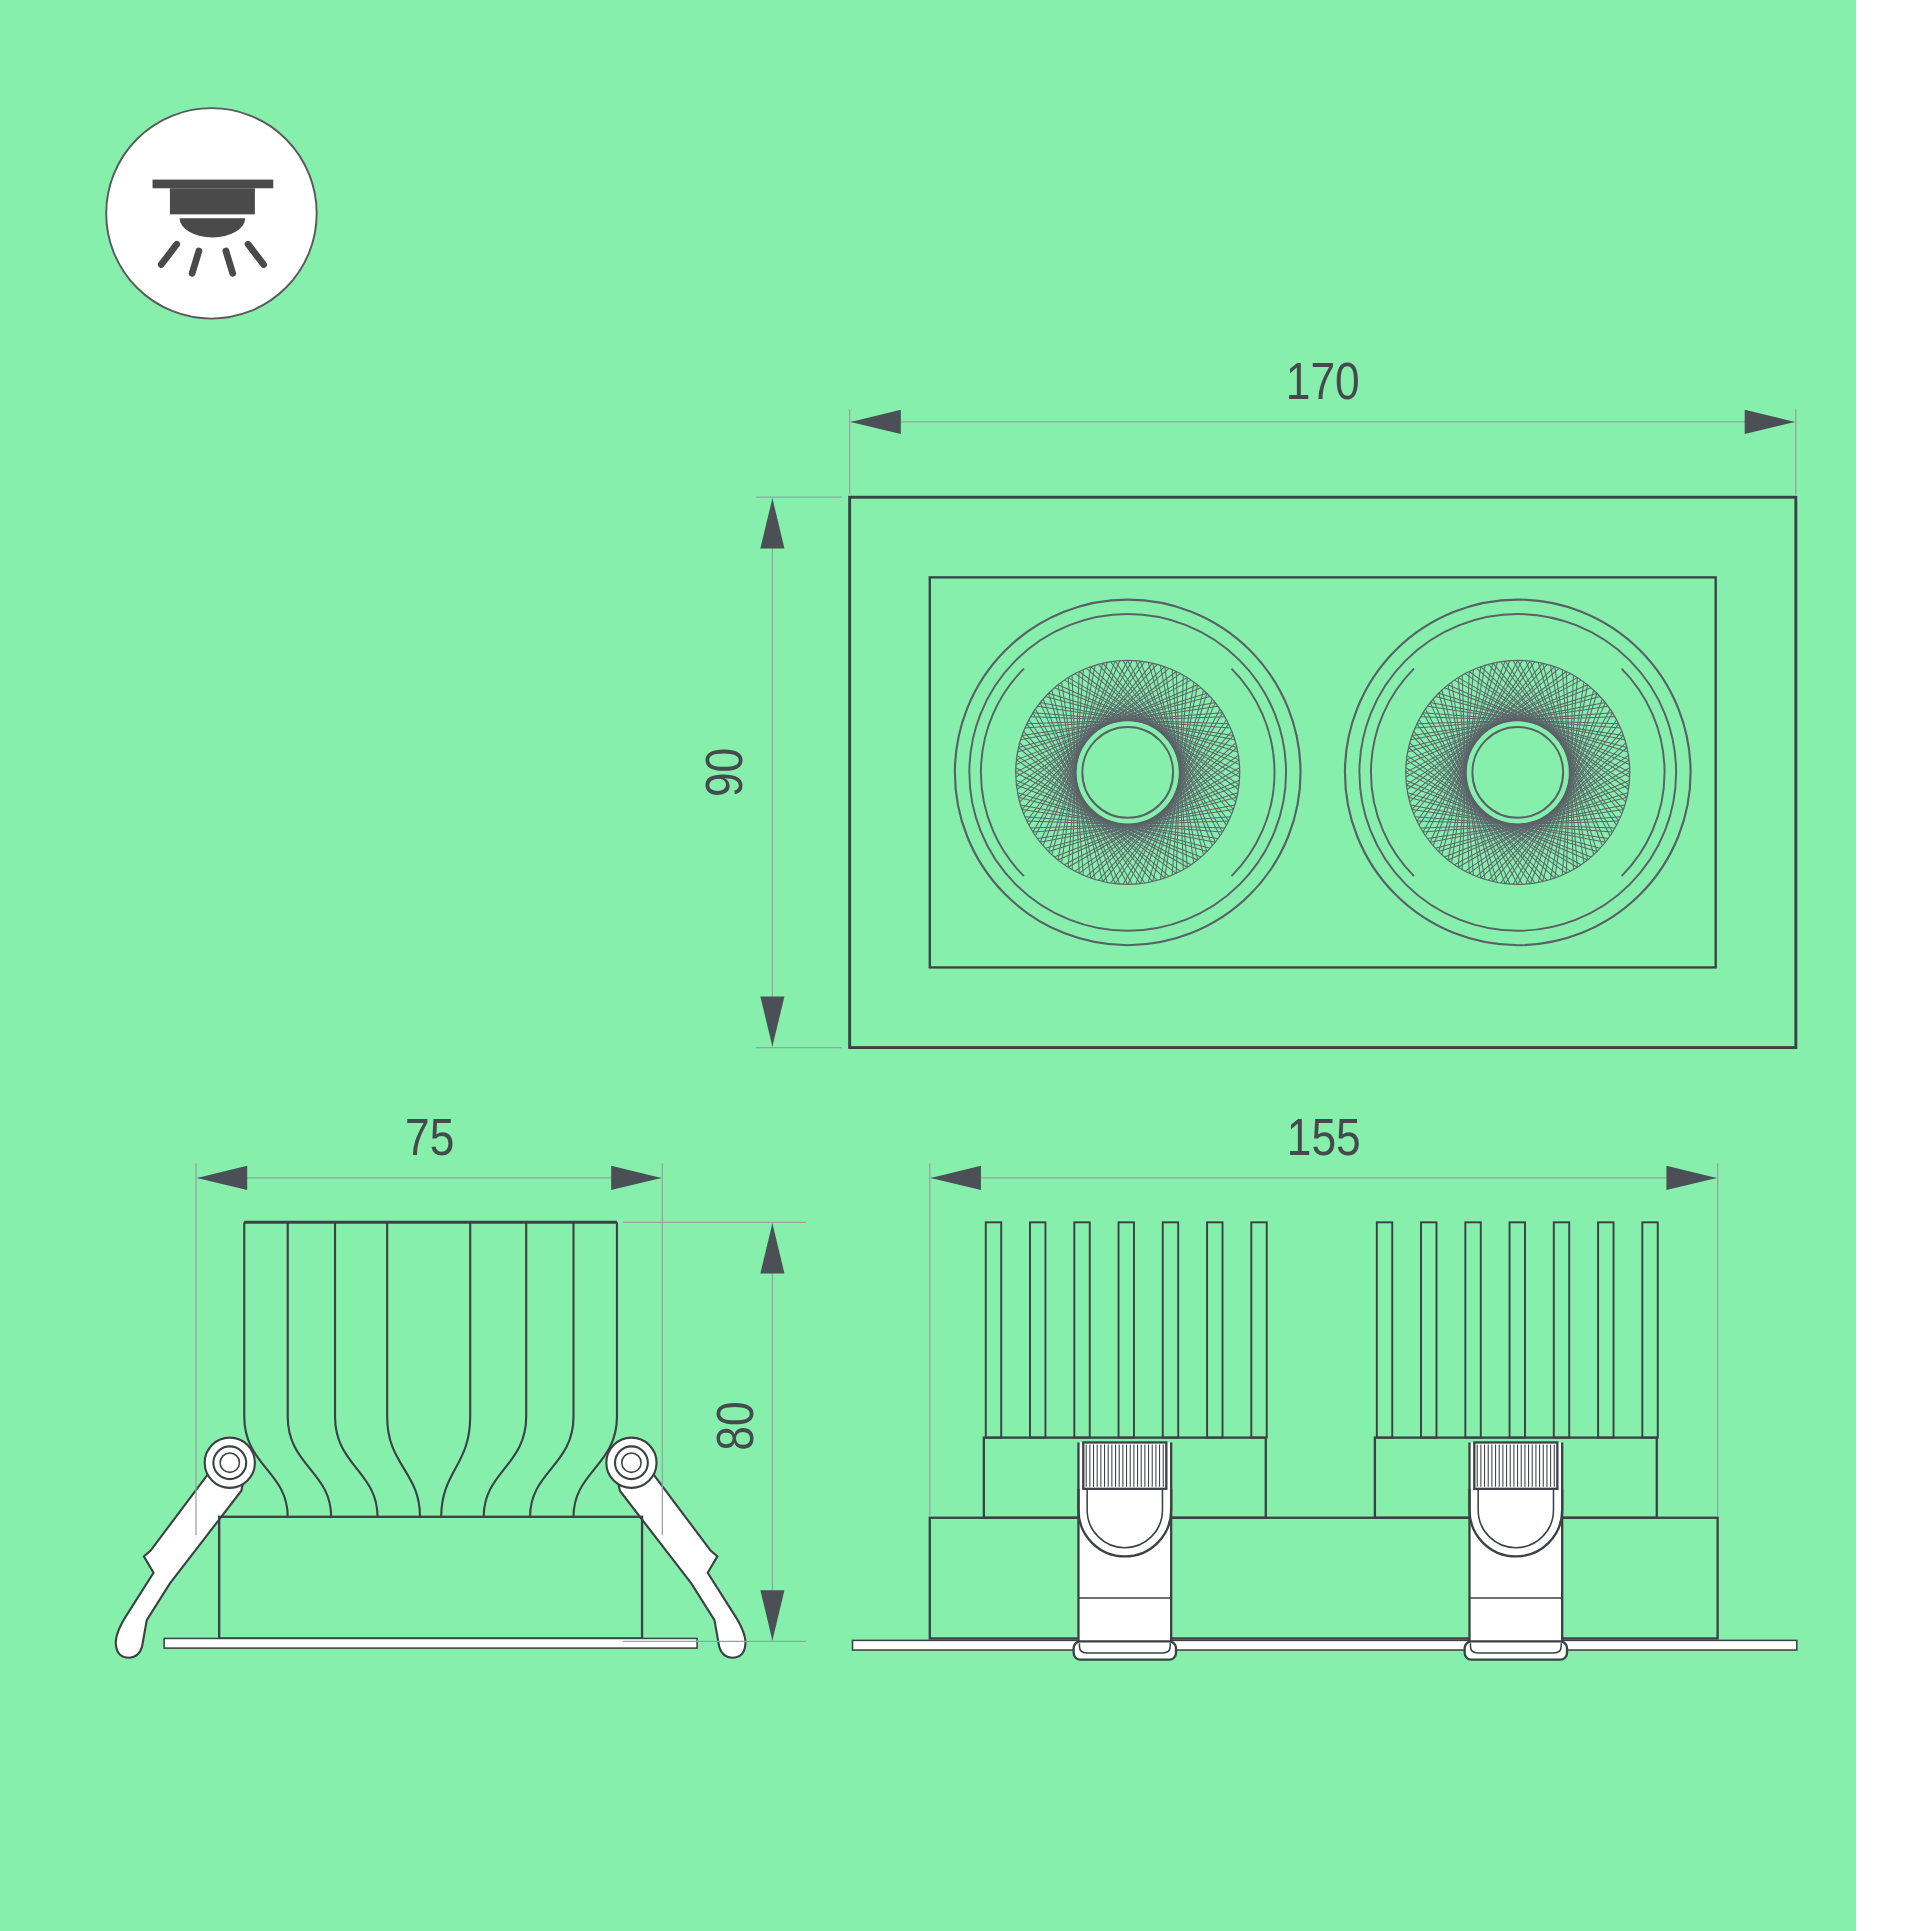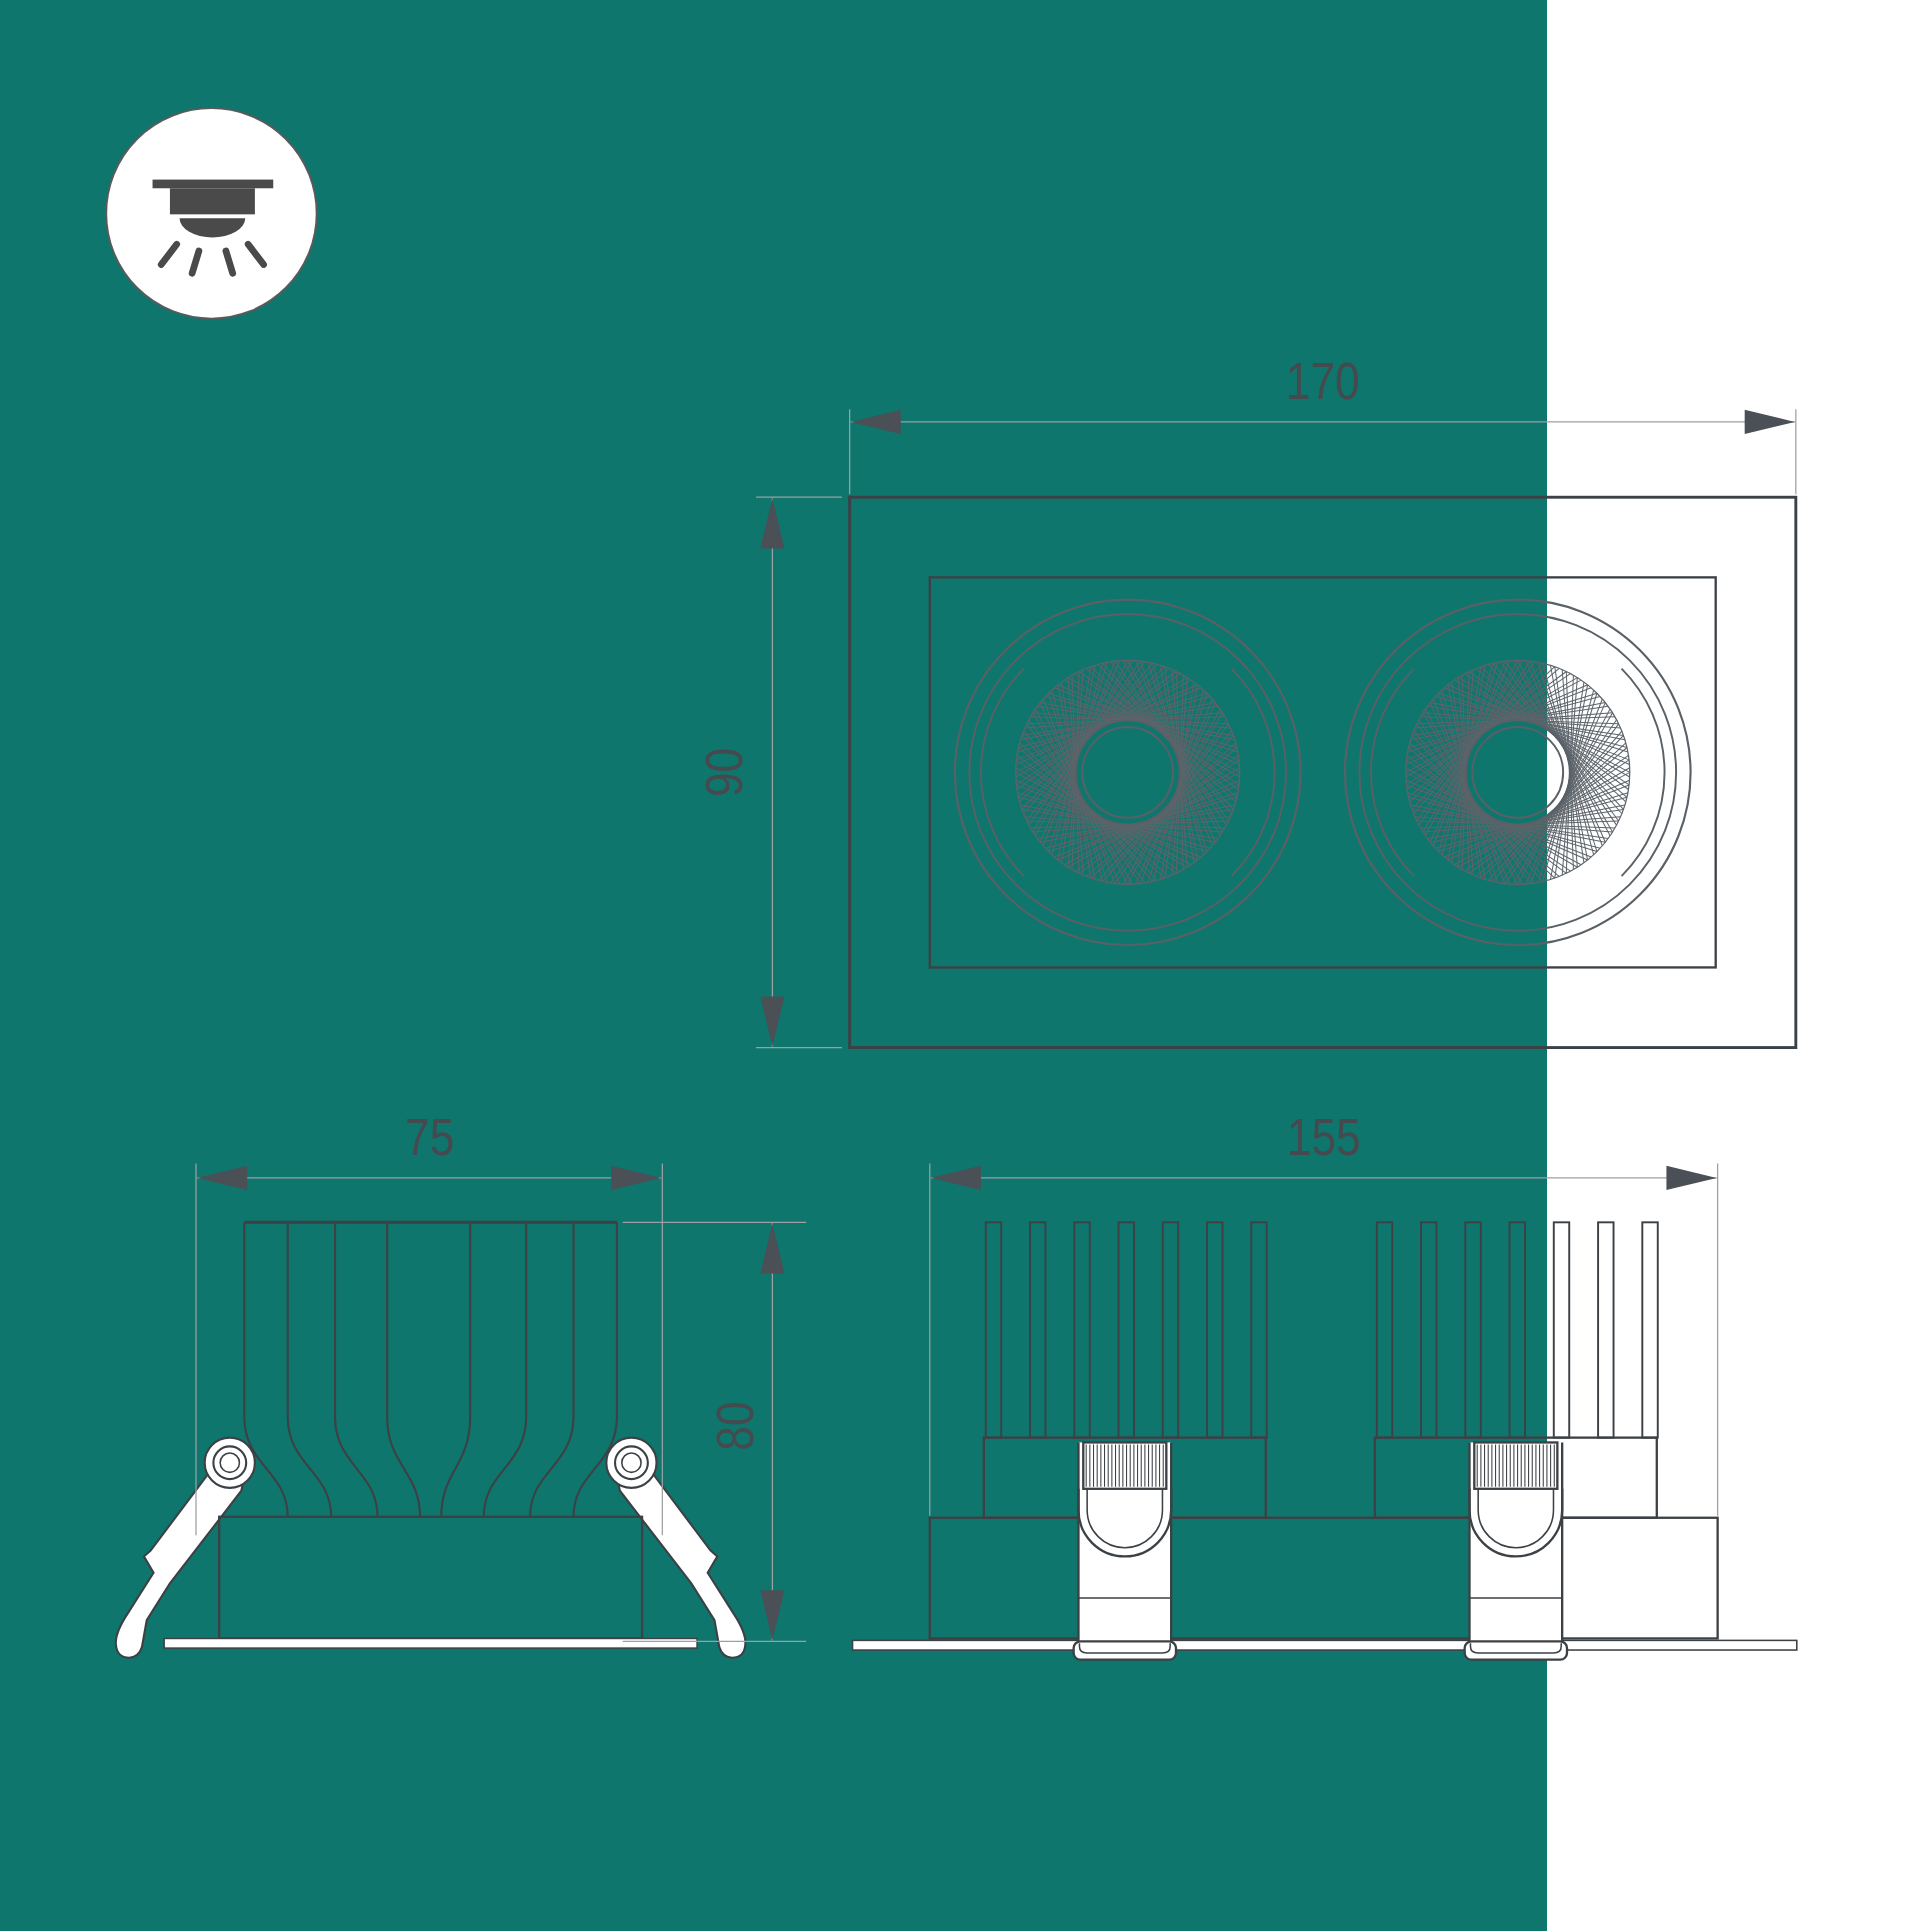--- a/index.html
+++ b/index.html
@@ -1,16 +1,16 @@
 <!DOCTYPE html>
 <html><head>
 <meta charset="utf-8">
 <style>
   html,body{margin:0;padding:0;background:#ffffff;}
-  .page{width:1547px;height:1931px;background:#0f766e;position:relative;font-family:"Liberation Sans",sans-serif;text-align:right;}
+  .page{width:1856px;height:1931px;background:#86efac;position:relative;font-family:"Liberation Sans",sans-serif;text-align:right;}
   svg{display:block;}
   
   .ln{stroke:#3c4145;fill:none;stroke-width:2.4;stroke-linecap:butt;}
   .ln-bold{stroke-width:3;}
   .ln-med{stroke-width:2.2;}
   .ln-thin{stroke-width:1.6;}
   .wfill{fill:#ffffff;}
   
   .lamp-ln{stroke:#596066;fill:none;stroke-width:2.2;}
   .lamp-ln2{stroke:#596066;fill:none;stroke-width:2;}

